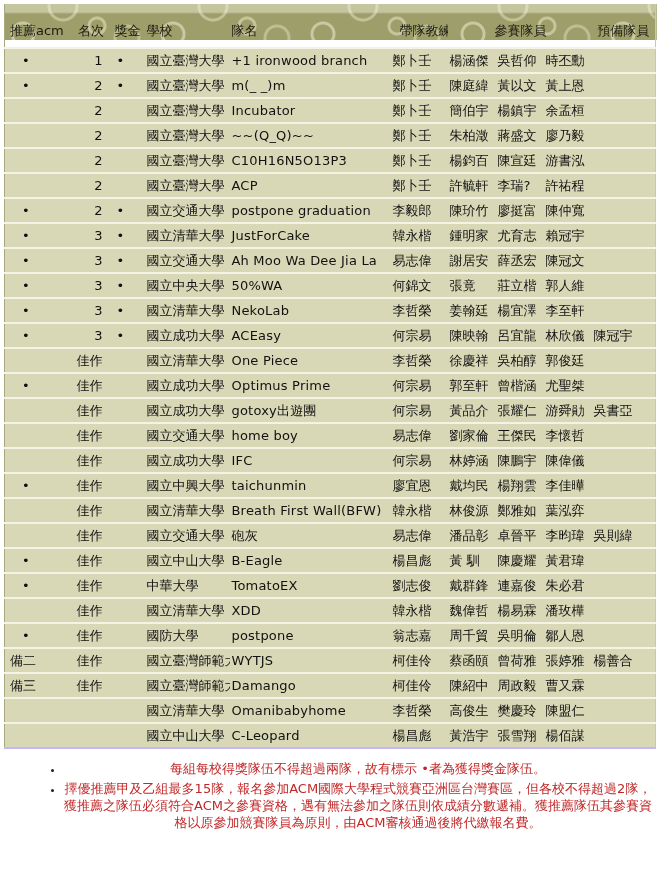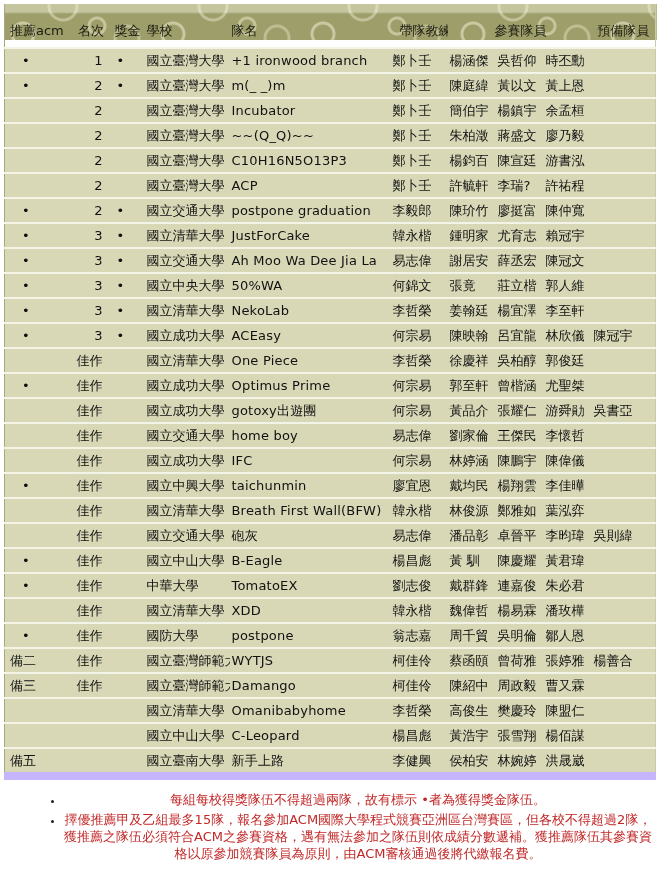--- a/index.html
+++ b/index.html
@@ -23,21 +23,21 @@
       radial-gradient(circle at 92px 22px, rgba(0,0,0,0) 6px,  rgba(224,224,188,.60) 7px,  rgba(224,224,188,.60) 9px,  rgba(0,0,0,0) 10px),
       radial-gradient(circle at 122px 34px,rgba(0,0,0,0) 10px, rgba(236,236,206,.40) 11px, rgba(236,236,206,.40) 13px, rgba(0,0,0,0) 14px);
     background-size:auto,150px 36px,150px 36px,150px 36px,150px 36px;
     border-left:1px solid #8f8f60;border-right:1px solid #b9b98e;
     z-index:0;
   }
   table{
     position:relative;z-index:1;
     width:651px;table-layout:fixed;border-collapse:collapse;
     border-left:1px solid #a9a97e;border-right:1px solid #c9c9a2;
-    border-bottom:8px solid #c4b5fd;
+    border-bottom:2px solid #c4b5fd;
     padding-left:16px;
   }
   col.w-rec{width:70px}col.w-rank{width:34px}col.w-prize{width:36px}
   col.w-school{width:85px}col.w-team{width:160px}col.w-coach{width:58px}
   col.w-m{width:48px}col.w-res{width:64px}
   thead th{
     height:36px;background:transparent;color:#1c1c12;
     font-weight:normal;text-align:left;vertical-align:bottom;
     padding:0 0 7px 2px;white-space:nowrap;overflow:hidden;
   }
@@ -429,32 +429,20 @@
             <td class="c-rank"></td>
             <td class="c-prize"></td>
             <td class="c-school">國立中山大學</td>
             <td class="c-team">C-Leopard</td>
             <td class="c-coach">楊昌彪</td>
             <td class="c-m1">黃浩宇</td>
             <td class="c-m2">張雪翔</td>
             <td class="c-m3">楊佰謀</td>
             <td class="c-reserve"></td>
           </tr>
-          <tr>
-            <td class="c-rec">備五</td>
-            <td class="c-rank"></td>
-            <td class="c-prize"></td>
-            <td class="c-school">國立臺南大學</td>
-            <td class="c-team">新手上路</td>
-            <td class="c-coach">李健興</td>
-            <td class="c-m1">侯柏安</td>
-            <td class="c-m2">林婉婷</td>
-            <td class="c-m3">洪晟崴</td>
-            <td class="c-reserve"></td>
-          </tr>
         </tbody>
     </table>
   </div>
 
   <ul class="notes">
     <li>每組每校得獎隊伍不得超過兩隊，故有標示 •者為獲得獎金隊伍。</li>
     <li>擇優推薦甲及乙組最多15隊，報名參加ACM國際大學程式競賽亞洲區台灣賽區，但各校不得超過2隊，獲推薦之隊伍必須符合ACM之參賽資格，遇有無法參加之隊伍則依成績分數遞補。獲推薦隊伍其參賽資格以原參加競賽隊員為原則，由ACM審核通過後將代繳報名費。</li>
   </ul>
 </div>
 

